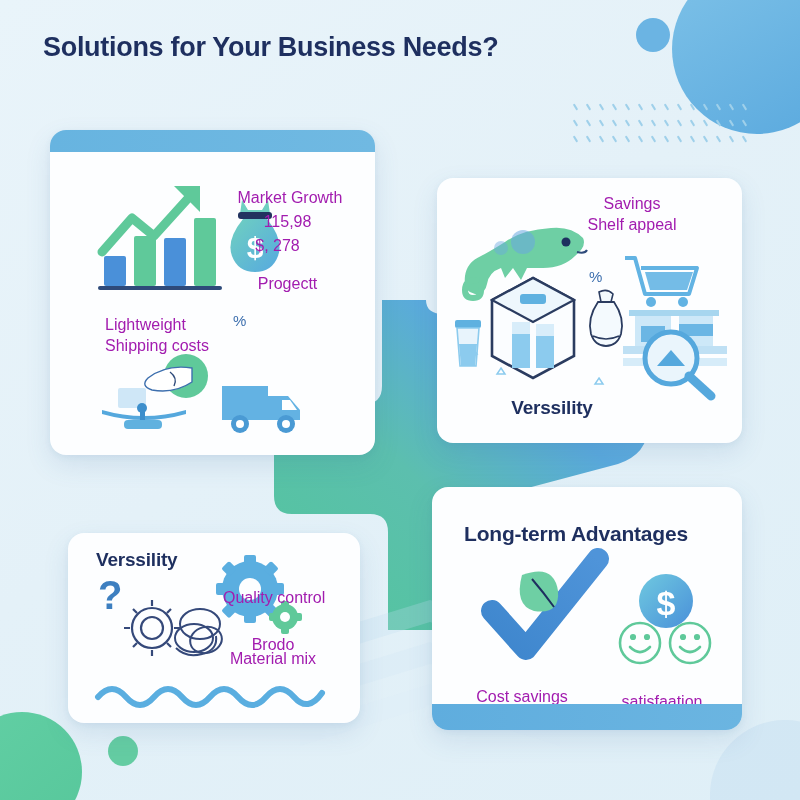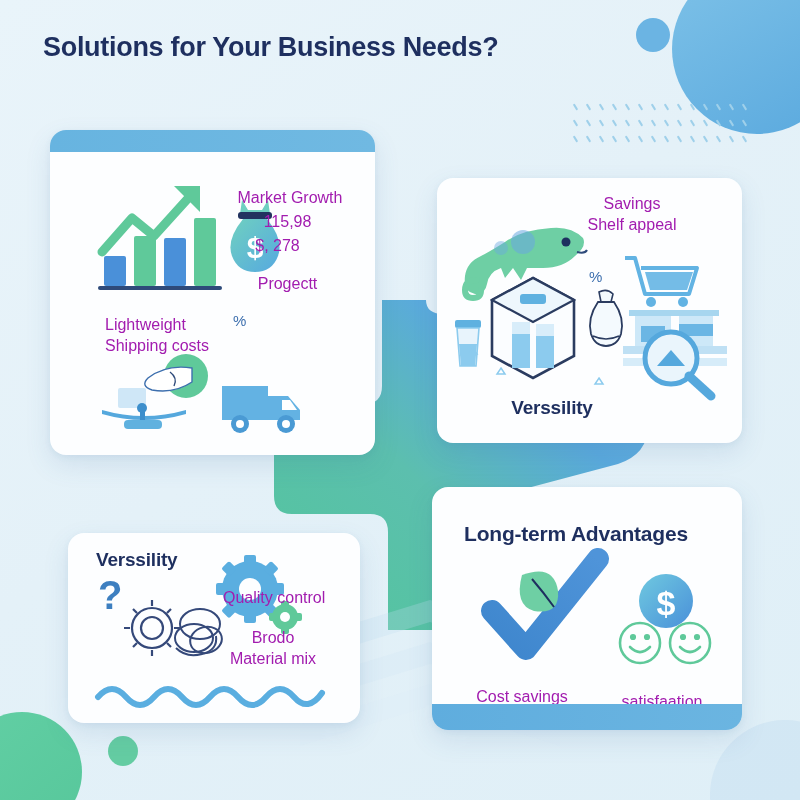--- a/index.html
+++ b/index.html
@@ -359,21 +359,21 @@
           <circle cx="69" cy="62" r="13"></circle>
           <rect x="65" y="46" width="8" height="7" rx="2"></rect>
             <rect x="65" y="72" width="8" height="7" rx="2"></rect>
           <rect x="53" y="58" width="7" height="8" rx="2"></rect>
             <rect x="79" y="58" width="7" height="8" rx="2"></rect>
         </g>
         <circle cx="69" cy="62" r="5" fill="#fdfeff"></circle>
       </svg>
 
       <div class="lbl" style="left:155px;top:55px;">Quality control</div>
-      <div class="lbl ctr" style="left:140px;top:95px;width:130px;">Brodo</div>
+      <div class="lbl ctr" style="left:140px;top:102px;width:130px;">Brodo</div>
       <div class="lbl ctr" style="left:140px;top:116px;width:130px;">Material mix</div>
 
       <svg style="position:absolute;left:28px;top:148px;width:236px;height:26px" viewBox="0 0 236 26">
         <path d="M2 16 Q16 0 30 16 T58 16 T86 16 T114 16 T142 16 T170 16 T198 16 T226 12" fill="none" stroke="#5aaee0" stroke-width="6" stroke-linecap="round"></path>
       </svg>
     </div>
   </div>
 
   <div class="card" id="card-advant">
     <div class="card-inner">

